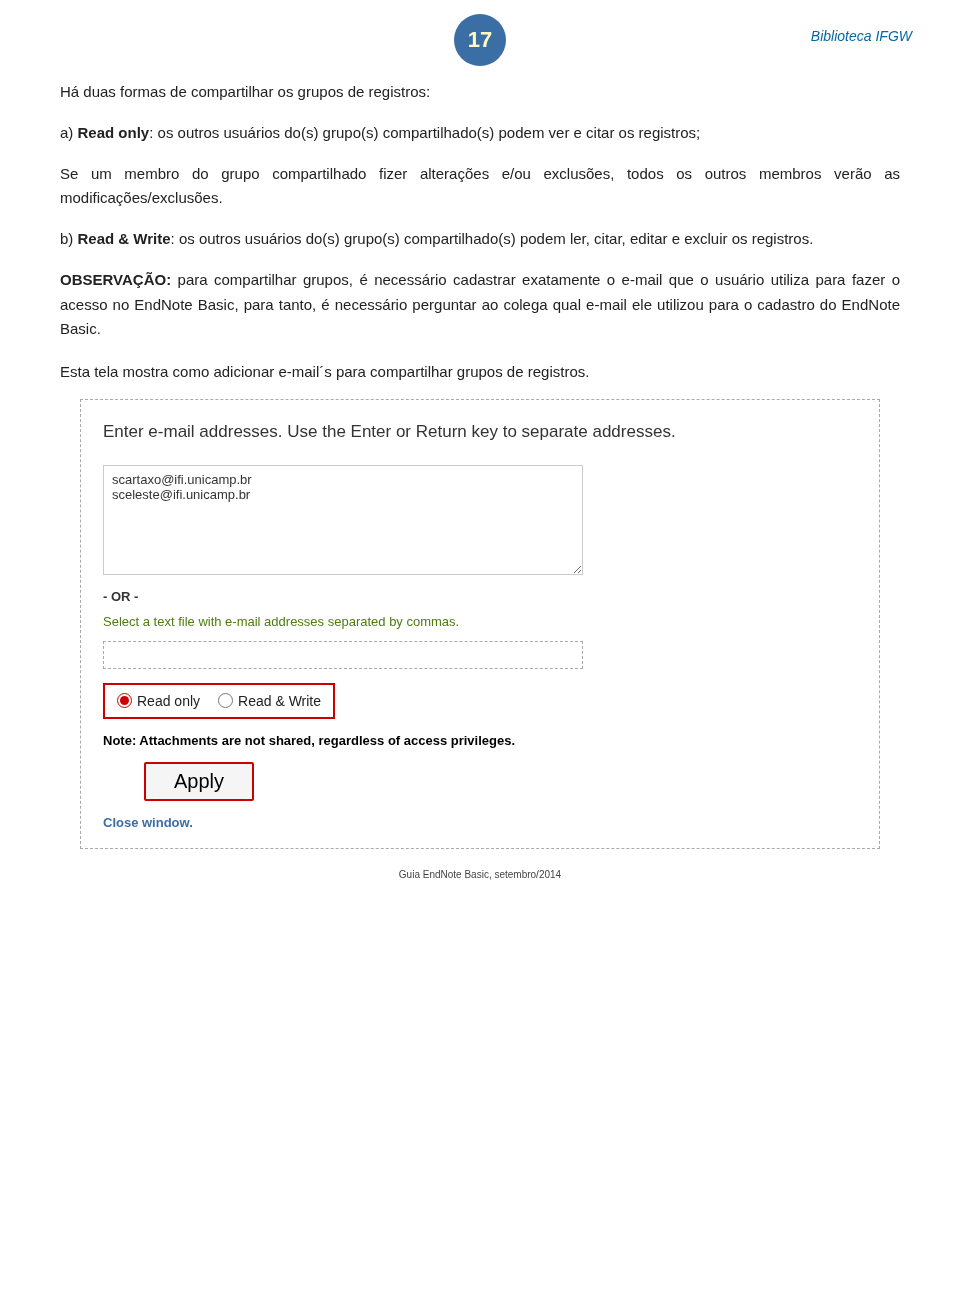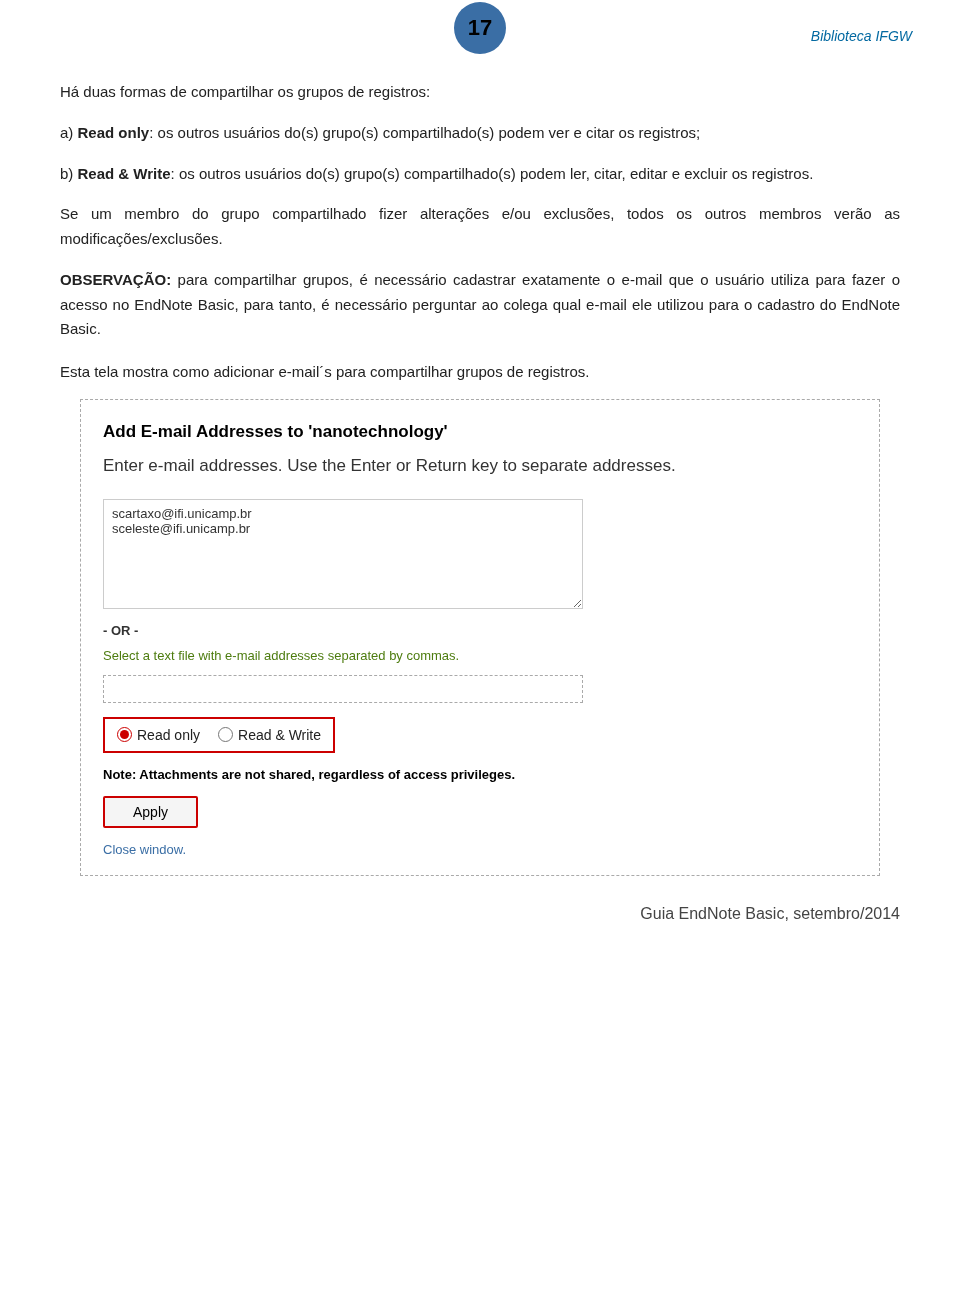--- a/index.html
+++ b/index.html
@@ -11,28 +11,28 @@
       width: 960px;
       min-height: 1305px;
       position: relative;
     }
 
     .page-number-circle {
       width: 52px;
       height: 52px;
       background: #3a6ea5;
       border-radius: 50%;
-      color: #000000;
+      color: #fef9c3;
       font-size: 22px;
       font-weight: bold;
       display: flex;
       align-items: center;
       justify-content: center;
       position: absolute;
-      top: 2px;
+      top: 14px;
       left: 50%;
       transform: translateX(-50%);
     }
 
     .header-brand {
       position: absolute;
       top: 28px;
       right: 48px;
       font-size: 14px;
       color: #0369a1;
@@ -149,76 +149,77 @@
       font-size: 13px;
       font-weight: bold;
       color: #000;
       margin-bottom: 14px;
     }
 
     .apply-btn {
       border: 2px solid #cc0000;
       background: #f5f5f5;
       color: #000;
-      font-size: 14px;
+      font-size: 20px;
       padding: 6px 28px;
       cursor: pointer;
       margin-bottom: 10px;
       border-radius: 2px;
+      margin-left: 41px;
     }
 
     .close-link {
       font-size: 13px;
       color: #3a6ea5;
       text-decoration: none;
       cursor: pointer;
       display: block;
       margin-top: 4px;
+      font-weight: bold;
     }
 
     .footer-text {
-      text-align: right;
-      font-size: 16px;
+      text-align: center;
+      font-size: 10px;
       color: #444;
-      margin-top: 29px;
+      margin-top: 20px;
       padding-bottom: 30px;
     }
   </style>
 </head>
 <body>
 
 <div class="page-number-circle">
   <span>17</span>
 </div>
 
 <div class="header-brand">Biblioteca IFGW</div>
 
 <div class="content-area">
 
   <p class="paragraph">Há duas formas de compartilhar os grupos de registros:</p>
 
   <p class="paragraph">
     <span>a) </span><b>Read only</b><span>: os outros usuários do(s) grupo(s) compartilhado(s) podem ver e citar os registros;</span>
   </p>
 
+  <p class="paragraph">Se um membro do grupo compartilhado fizer alterações e/ou exclusões, todos os outros membros verão as modificações/exclusões.</p>
+
   <p class="paragraph">
     <span>b) </span><b>Read &amp; Write</b><span>: os outros usuários do(s) grupo(s) compartilhado(s)  podem ler, citar, editar e excluir os registros.</span>
   </p>
 
-  <p class="paragraph">Se um membro do grupo compartilhado fizer alterações e/ou exclusões, todos os outros membros verão as modificações/exclusões.</p>
-
   <p class="observacao-block">
     <b>OBSERVAÇÃO:</b><span> para compartilhar grupos, é necessário cadastrar exatamente o e-mail que o usuário utiliza para fazer o acesso no EndNote Basic, para tanto, é necessário perguntar ao colega qual e-mail ele utilizou para o cadastro do EndNote Basic.</span>
   </p>
 
   <p class="tela-label">Esta tela mostra como adicionar e-mail´s para compartilhar grupos de registros.</p>
 
   <div class="dialog-wrapper">
 
-    <div class="dialog-title">Add E-mail Addresses to 'nanotechnology'</div>
 
     <div class="dialog-instruction">Enter e-mail addresses. Use the Enter or Return key to separate addresses.</div>
 
     <textarea class="email-textarea" style="">scartaxo@ifi.unicamp.br
 sceleste@ifi.unicamp.br</textarea>
 
     <div class="or-separator">- OR -</div>
 
     <div class="file-select-label">Select a text file with e-mail addresses separated by commas.</div>
 

